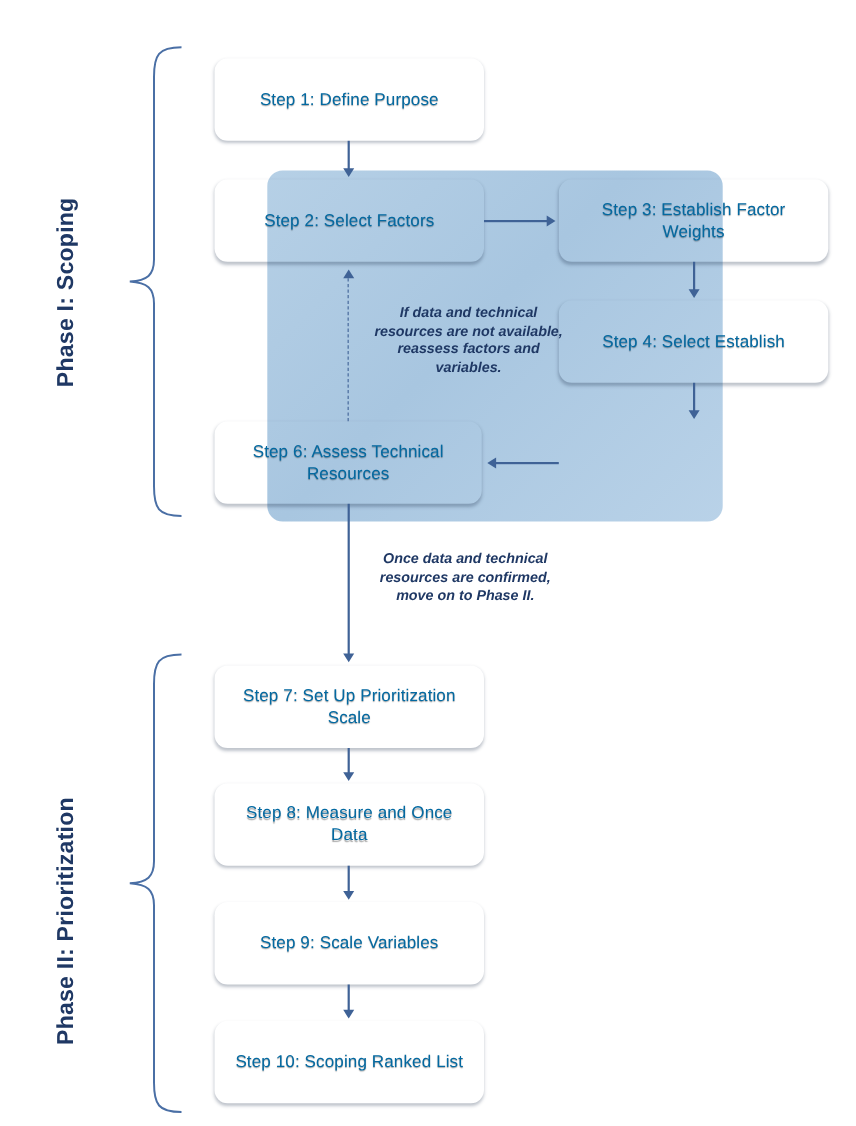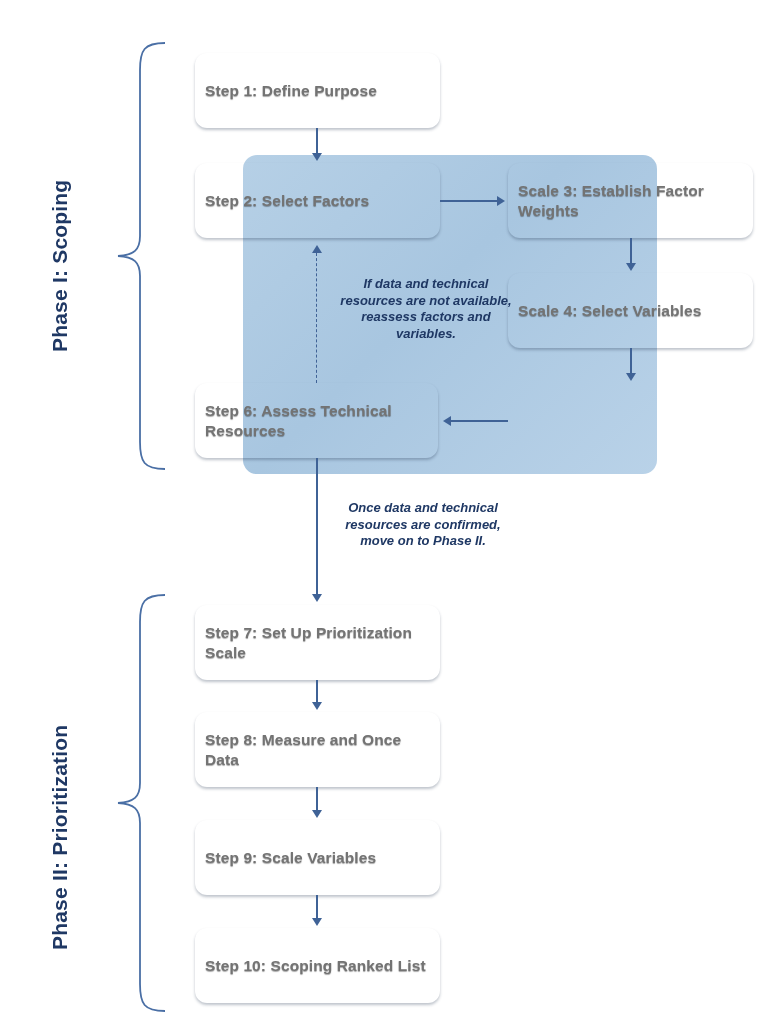--- a/index.html
+++ b/index.html
@@ -31,26 +31,26 @@
     position: absolute;
     box-sizing: border-box;
     border-radius: 12px;
     background: linear-gradient(115deg, #1b3straight 0%, #1b365d 0%, #21407088 0%);
     background: linear-gradient(118deg,
                 #1d3counter 0%,
                 #1d3a68 0%,
                 #264b82 38%,
                 #22447a 55%,
                 #1b355c 100%);
-    color: #737373;
+    color: #0369a1;
     display: flex;
     align-items: center;
     justify-content: center;
-    text-align: left;
-    font-weight: bold;
+    text-align: center;
+    font-weight: normal;
     font-size: 15.5px;
     line-height: 1.28;
     letter-spacing: 0.1px;
     padding: 4px 10px;
     box-shadow: 0 2px 3px rgba(20,40,70,0.28);
     text-shadow: 0 1px 1px rgba(0,0,0,0.35);
   }
   .node span { display: block; width: 100%; }
 
   
@@ -139,25 +139,25 @@
 
   <div class="node" style="left:195px; top:53px; width:245px; height:75px;">
     <span>Step 1: Define Purpose</span>
   </div>
 
   <div class="node" style="left:195px; top:163px; width:245px; height:75px;">
     <span>Step 2: Select Factors</span>
   </div>
 
   <div class="node" style="left:508px; top:163px; width:245px; height:75px;">
-    <span>Scale 3: Establish Factor Weights</span>
+    <span>Step 3: Establish Factor Weights</span>
   </div>
 
   <div class="node" style="left:508px; top:273px; width:245px; height:75px;">
-    <span>Scale 4: Select Variables</span>
+    <span>Step 4: Select Establish</span>
   </div>
 
 
   <div class="node" style="left:195px; top:383px; width:243px; height:75px;">
     <span>Step 6: Assess Technical Resources</span>
   </div>
 
   <div class="node" style="left:195px; top:605px; width:245px; height:75px;">
     <span>Step 7: Set Up Prioritization Scale</span>
   </div>

